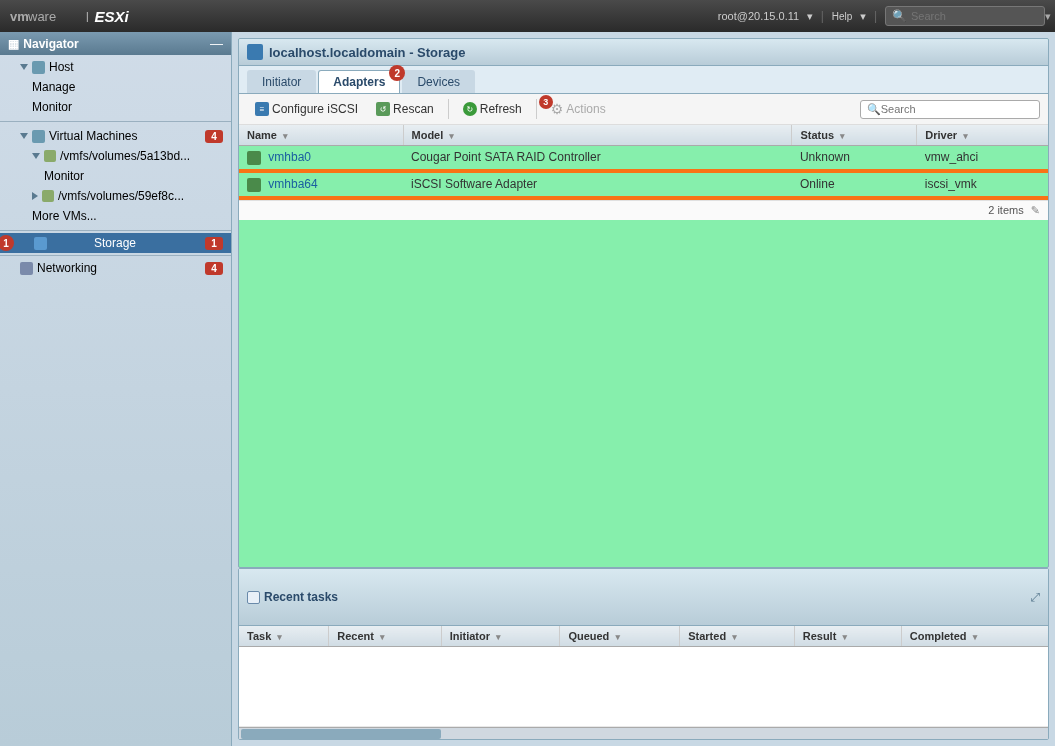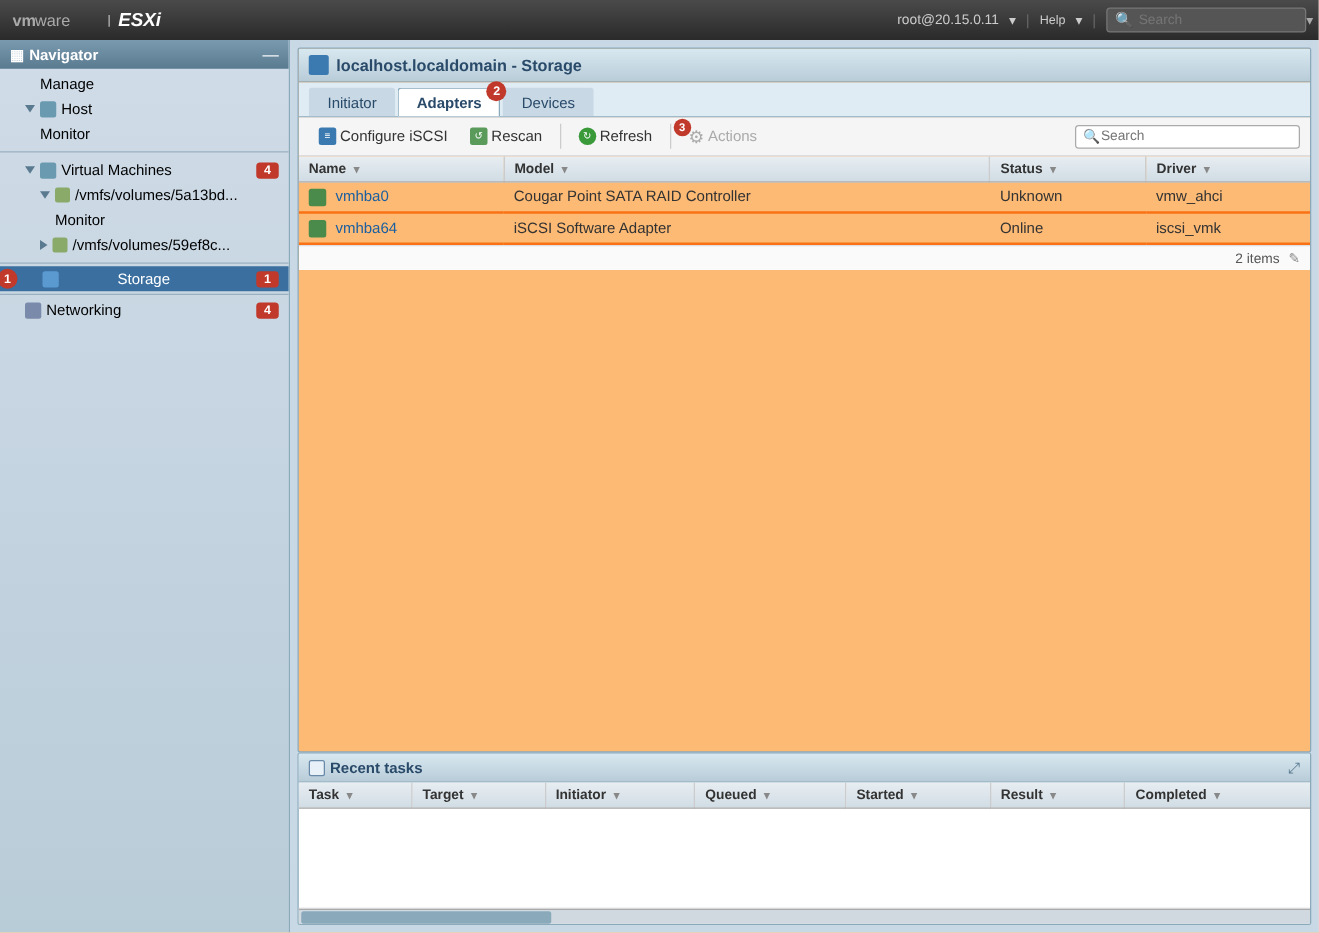--- a/index.html
+++ b/index.html
@@ -140,21 +140,21 @@
     .content-area {
       flex: 1;
       display: flex;
       flex-direction: column;
       background: #c8d8e4;
       overflow: hidden;
     }
 
     
     .panel {
-      background: #fdba74;
+      background: #86efac;
       border: 1px solid #8aaabc;
       margin: 6px;
       border-radius: 2px;
     }
     .panel-header {
       background: linear-gradient(180deg, #d8e8f0 0%, #b8ccd8 100%);
       padding: 5px 8px;
       border-bottom: 1px solid #8aaabc;
       display: flex;
       align-items: center;
@@ -271,21 +271,21 @@
       text-align: left;
       font-size: 11px;
       font-weight: bold;
       color: #333;
       cursor: pointer;
       white-space: nowrap;
     }
     .data-table th:last-child { border-right: none; }
     .data-table td {
       padding: 4px 8px;
-      border-bottom: 2px solid #f97316;
+      border-bottom: 4px solid #f97316;
       font-size: 12px;
       color: #333;
     }
     .adapter-icon {
       display: inline-block;
       width: 14px;
       height: 14px;
       background: #4a8a4a;
       border-radius: 2px;
       margin-right: 4px;
@@ -308,21 +308,21 @@
     
     .tasks-panel {
       background: #fff;
       border: 1px solid #8aaabc;
       margin: 0 6px 6px 6px;
       border-radius: 2px;
       flex-shrink: 0;
     }
     .tasks-header {
       background: linear-gradient(180deg, #d8e8f0 0%, #b8ccd8 100%);
-      padding: 4px 8px;
+      padding: 21px 8px;
       border-bottom: 1px solid #8aaabc;
       display: flex;
       align-items: center;
       justify-content: space-between;
       gap: 6px;
     }
     .tasks-title {
       font-size: 12px;
       font-weight: bold;
       color: #2a4a6a;
@@ -437,30 +437,30 @@
       <div class="sidebar-title">
         <span style="font-size:12px;">▦</span>
         <span>Navigator</span>
       </div>
       <div class="sidebar-icons">
         <span style="color:#fff;cursor:pointer;font-size:13px;">—</span>
       </div>
     </div>
 
     <div class="sidebar-section">
-      <div class="sidebar-item sidebar-indent-2">
-        <div class="sidebar-item-label">
-          <span class="sidebar-item-text">Manage</span>
-        </div>
-      </div>
       <div class="sidebar-item sidebar-indent-1">
         <div class="sidebar-item-label">
           <span class="expand-arrow arrow-down"></span>
           <span style="display:inline-block;width:13px;height:13px;background:#6a9ab0;border-radius:2px;vertical-align:middle;"></span>
           <span class="sidebar-item-text">Host</span>
+        </div>
+      </div>
+      <div class="sidebar-item sidebar-indent-2">
+        <div class="sidebar-item-label">
+          <span class="sidebar-item-text">Manage</span>
         </div>
       </div>
       <div class="sidebar-item sidebar-indent-2">
         <div class="sidebar-item-label">
           <span class="sidebar-item-text">Monitor</span>
         </div>
       </div>
     </div>
 
     <div class="sidebar-section-separator"></div>
@@ -486,20 +486,23 @@
         <div class="sidebar-item-label">
           <span class="sidebar-item-text">Monitor</span>
         </div>
       </div>
       <div class="sidebar-item sidebar-indent-2">
         <div class="sidebar-item-label">
           <span class="expand-arrow arrow-right"></span>
           <span style="display:inline-block;width:12px;height:12px;background:#8aaa6a;border-radius:2px;vertical-align:middle;"></span>
           <span class="sidebar-item-text">/vmfs/volumes/59ef8c...</span>
         </div>
+      </div>
+      <div class="sidebar-item sidebar-indent-2">
+        <span class="sidebar-item-text">More VMs...</span>
       </div>
     </div>
 
     <div class="sidebar-section-separator"></div>
 
     <div class="sidebar-item sidebar-indent-1 active" style="position:relative;">
       <span class="step-num" style="position:absolute;left:-2px;top:50%;transform:translateY(-50%);">1</span>
       <div class="sidebar-item-label" style="padding-left:14px;gap:47px;">
         <span style="display:inline-block;width:13px;height:13px;background:#5a9ad0;border-radius:2px;vertical-align:middle;"></span>
         <span class="sidebar-item-text">Storage</span>
@@ -630,21 +633,21 @@
         <span style="cursor:pointer;color:#5a7a90;font-size:12px;">⤢</span>
       </div>
       <table class="tasks-table">
         <thead>
           <tr>
             <th>
               <span>Task</span>
               <span class="arrow-sort">▾</span>
             </th>
             <th>
-              <span>Target</span>
+              <span>Recent</span>
               <span class="arrow-sort">▾</span>
             </th>
             <th>
               <span>Initiator</span>
               <span class="arrow-sort">▾</span>
             </th>
             <th>
               <span>Queued</span>
               <span class="arrow-sort">▾</span>
             </th>

